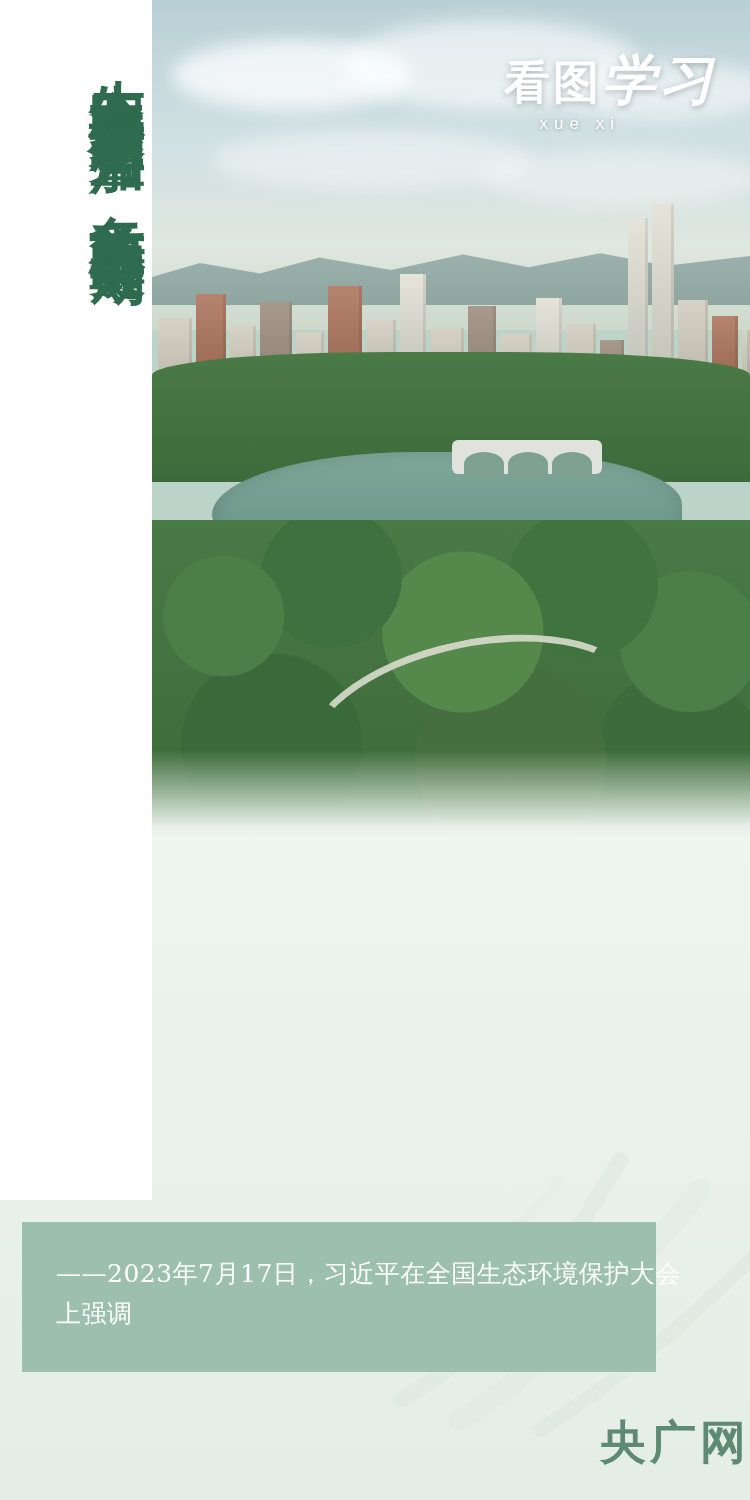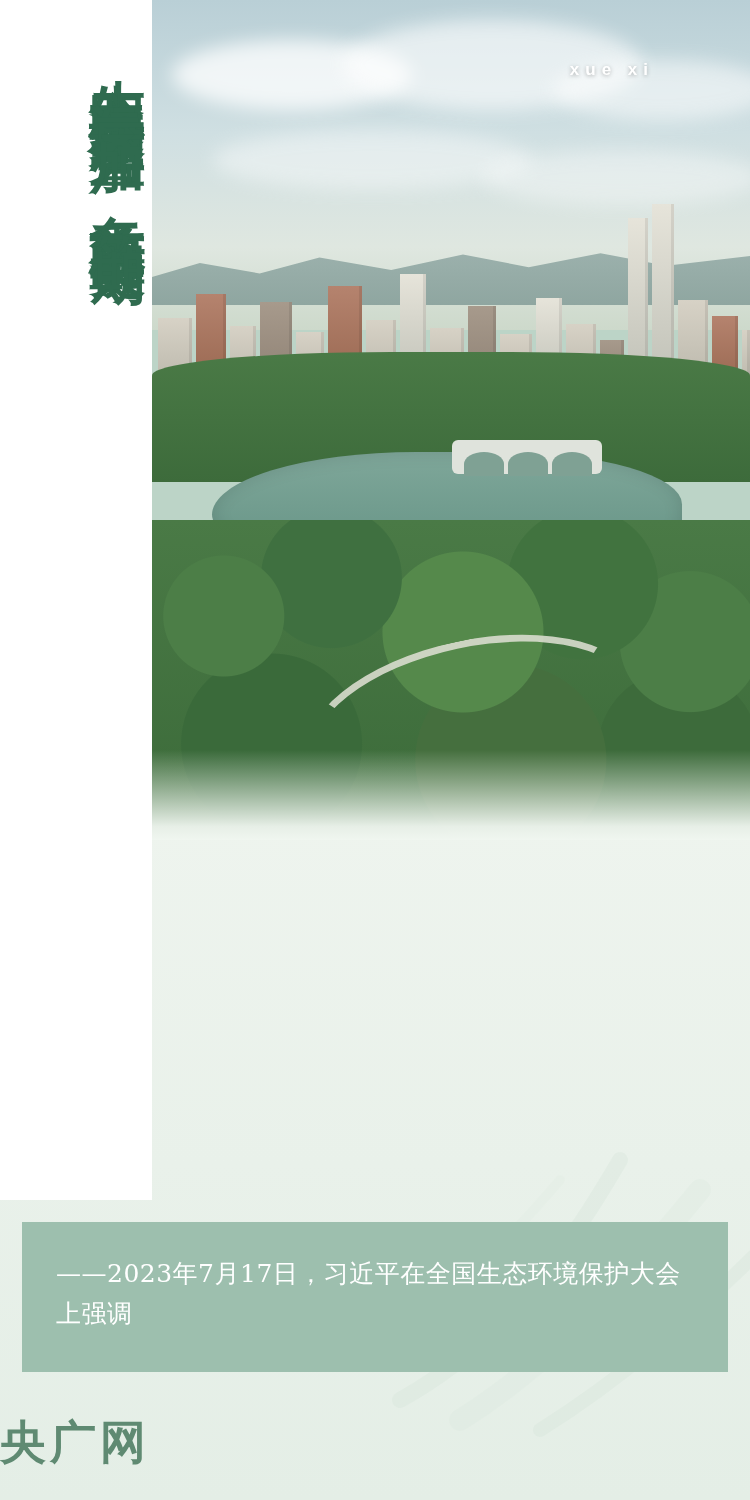--- a/index.html
+++ b/index.html
@@ -167,23 +167,22 @@
     text-shadow: 0 2px 6px rgba(0,0,0,.25);
   }
   .logo-main .brush {
     font-style: italic;
     font-size: 54px;
   }
   .logo-pinyin {
     font-size: 17px;
     letter-spacing: 6px;
     margin-top: 8px;
-    margin-right: 62px;
+    margin-right: 96px;
     text-shadow: 0 1px 4px rgba(0,0,0,.3);
-    font-weight: bold;
   }
 
   
   .body-text {
     position: absolute;
     left: 176px;
     top: 840px;
     width: 552px;
     font-family: "DejaVu Serif", "Liberation Serif", serif;
     font-size: 28.5px;
@@ -192,21 +191,21 @@
     letter-spacing: 0.5px;
     text-align: justify;
     z-index: 6;
   }
 
   
   .source-band {
     position: absolute;
     left: 22px;
     top: 1222px;
-    width: 706px;
+    width: 634px;
     height: 150px;
     background: #9dbfae;
     z-index: 6;
   }
   .source-text {
     position: absolute;
     left: 34px;
     top: 32px;
     width: 650px;
     color: #ffffff;
@@ -215,21 +214,21 @@
     line-height: 1.6;
     letter-spacing: .5px;
   }
 
   
   .footer-brand {
     position: absolute;
     left: 0;
     top: 1412px;
     width: 750px;
-    text-align: left;
+    text-align: right;
     font-family: Liberation Sans, sans-serif;
     font-weight: bold;
     font-size: 46px;
     letter-spacing: 4px;
     color: #5f8a72;
     z-index: 7;
   }
 </style>
 </head>
 <body>
@@ -273,20 +272,21 @@
       <div class="bridge-arch" style="left:12px;"></div>
       <div class="bridge-arch" style="left:56px;"></div>
       <div class="bridge-arch" style="left:100px;"></div>
     </div>
     <div class="forest"></div>
     <div class="path"></div>
     <div class="photo-fade"></div>
   </div>
 
   <div class="logo">
+    <div class="logo-main"><span>看图</span><span class="brush">学习</span></div>
     <div class="logo-pinyin">xue xi</div>
   </div>
 
   <div class="title-band">
     <div class="vertical-title">生态文明建设仍处于压力叠加 负重前行的关键期</div>
   </div>
 
 
   <div class="source-band">
     <div class="source-text">——2023年7月17日，习近平在全国生态环境保护大会上强调</div>

